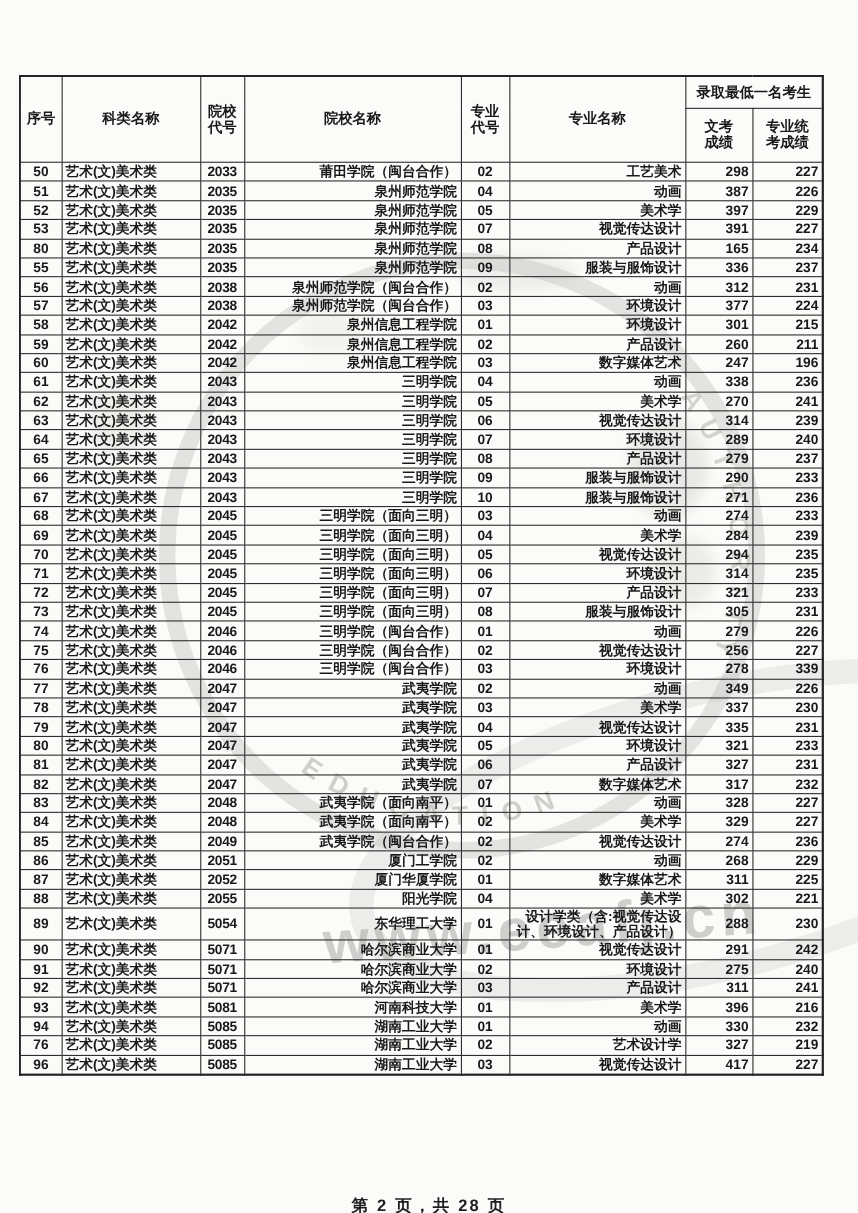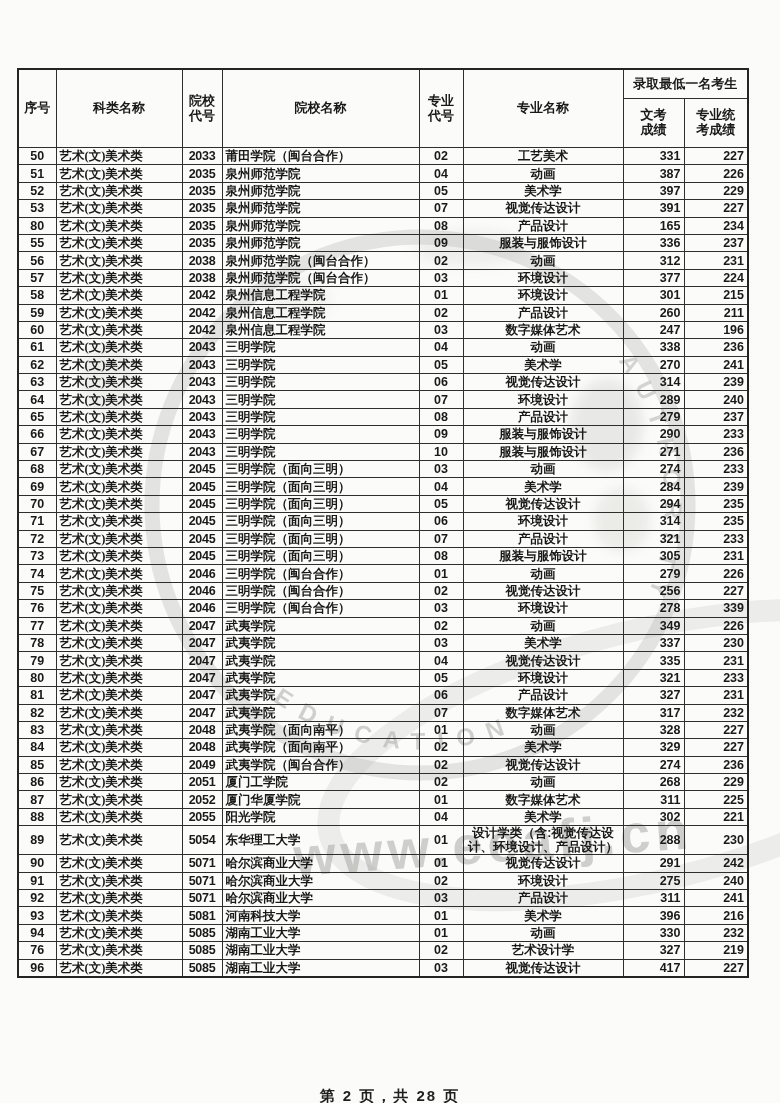--- a/index.html
+++ b/index.html
@@ -31,25 +31,25 @@
     vertical-align:middle;
     background:transparent;
   }
   .score-table thead th{
     font-size:13px;text-align:center;white-space:pre-line;padding:2px 1px;
   }
   .score-table thead tr.group-row th{height:24px;}
   .score-table thead tr.sub-row th{height:44px;}
   .score-table tbody td{font-size:12.5px;height:16.4px;}
   .c-no{text-align:center;font-size:13px;}
-  .c-cat{text-align:left;font-family:Liberation Serif, serif;}
+  .c-cat{text-align:left;}
   .c-sc{text-align:center;font-size:13px;letter-spacing:-0.3px;}
-  .c-sn{text-align:left;}
+  .c-sn{text-align:right;}
   .c-mc{text-align:center;font-size:13px;margin-left:36px;}
-  .c-mn{text-align:center;}
+  .c-mn{text-align:right;}
   .c-s1,.c-s2{text-align:right;padding-right:5px;font-size:13.5px;}
 
   
   .page-footer{
     position:absolute;left:0;top:1087px;width:100%;z-index:1;
     text-align:center;
     font-size:15px;font-weight:700;color:#1f1f1f;
     letter-spacing:2px;
   }
 </style>
@@ -122,21 +122,21 @@
       </tr>
     </thead>
     <tbody>
   <tr>
     <td class="c-no">50</td>
     <td class="c-cat">艺术(文)美术类</td>
     <td class="c-sc">2033</td>
     <td class="c-sn">莆田学院（闽台合作）</td>
     <td class="c-mc">02</td>
     <td class="c-mn">工艺美术</td>
-    <td class="c-s1">331</td>
+    <td class="c-s1">298</td>
     <td class="c-s2">227</td>
   </tr>
 
   <tr>
     <td class="c-no">51</td>
     <td class="c-cat">艺术(文)美术类</td>
     <td class="c-sc">2035</td>
     <td class="c-sn">泉州师范学院</td>
     <td class="c-mc">04</td>
     <td class="c-mn">动画</td>

